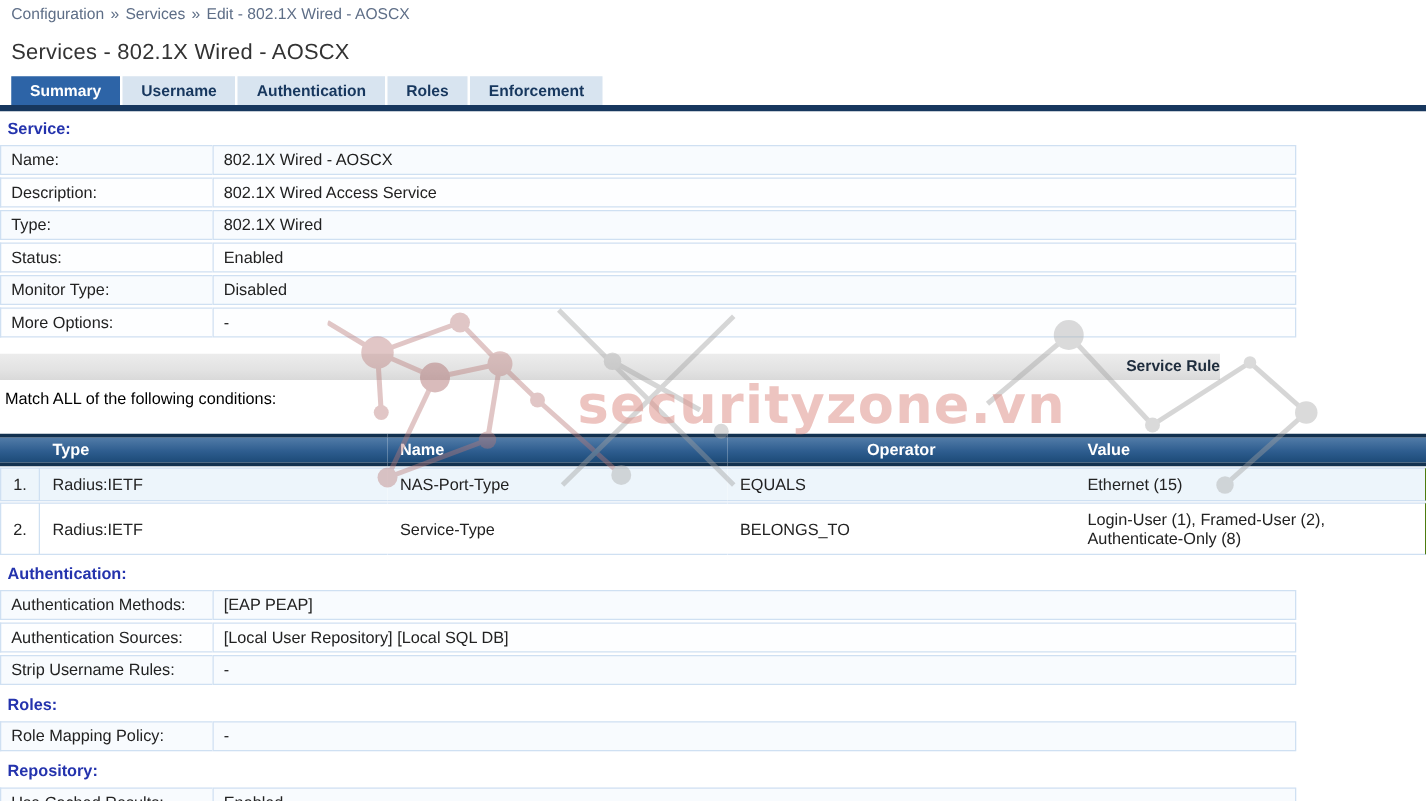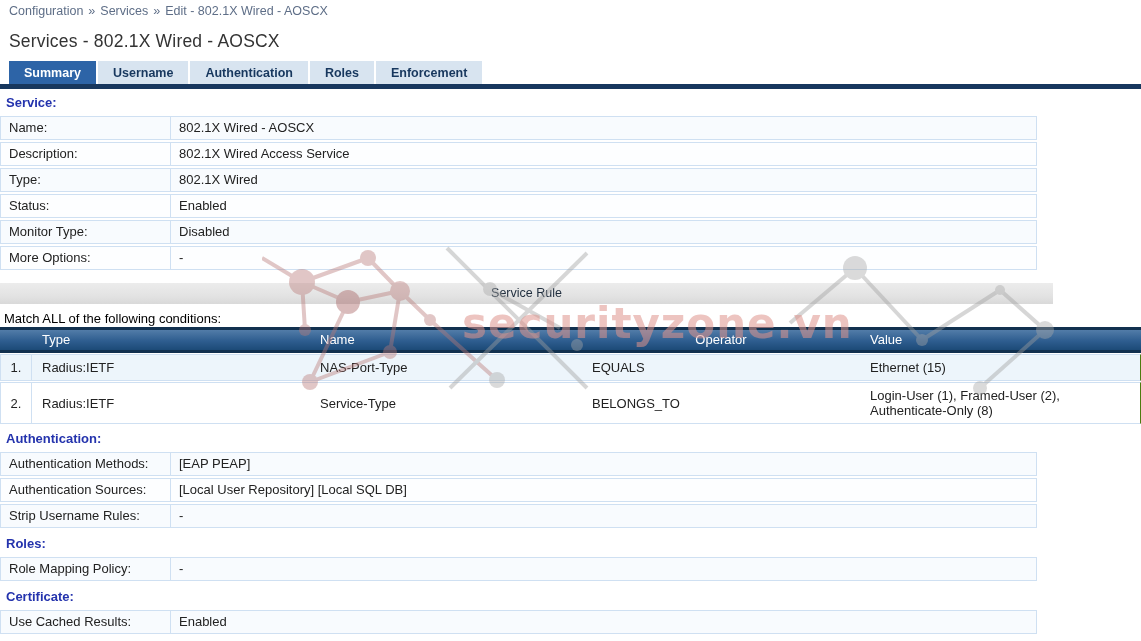--- a/index.html
+++ b/index.html
@@ -27,31 +27,31 @@
 
   table.attr { width:1037px; border-collapse:separate; border-spacing:0 2px; margin:0; }
   table.attr td { padding:3px 8px 4px 8px; font-size:13px; color:#222; background:#fdfeff; }
   table.attr tr:nth-child(odd) td { background:#f8fbfe; }
   table.attr td.lbl {
     width:170px; border:1px solid #cfe0f2; border-right:none;
   }
   table.attr td.val { border:1px solid #cfe0f2; }
 
   .rule-bar {
-    margin-top:11px; height:21px; line-height:21px; text-align:center;
+    margin-top:11px; height:21px; line-height:21px; text-align:right;
     background:linear-gradient(180deg,#ececec 0%,#e3e3e3 60%,#d9d9d9 100%);
-    color:#1f2d3d; font-weight:normal; font-size:12.5px; width:1053px;
-  }
-  .match-text { margin:7px 0 0 4px; color:#000; font-size:13px; }
+    color:#1f2d3d; font-weight:bold; font-size:12.5px; width:976px;
+  }
+  .match-text { margin:7px 0 20px 4px; color:#000; font-size:13px; }
 
   table.rule { width:1141px; border-collapse:separate; border-spacing:0 1px; }
   table.rule th {
     background:linear-gradient(180deg,#527ca8 0%,#2e5d8f 55%,#1c4a77 100%);
     border-top:3px solid #12314f; border-bottom:3px solid #12314f;
-    color:#ffffff; text-align:left; font-size:13px; font-weight:normal;
+    color:#ffffff; text-align:left; font-size:13px; font-weight:bold;
     padding:2px 10px 3px 10px;
   }
   table.rule th.c-num { width:32px; }
   table.rule th.c-type { width:278px; }
   table.rule th.c-name { width:272px; }
   table.rule th.c-op { width:278px;text-align:center; }
   table.rule td { padding:5px 10px; font-size:13px; color:#222; border-top:1px solid #cfe0f2; border-bottom:1px solid #cfe0f2; background:#ffffff; }
   table.rule tr.odd td { background:#edf5fb; }
   table.rule td.num { text-align:center; padding:5px 4px; border-left:1px solid #cfe0f2; border-right:1px solid #cfe0f2; }
   table.rule td.last { border-right:1px solid #4d7c0f; }
@@ -162,21 +162,21 @@
 <div class="section-heading">Roles:</div>
 <table class="attr">
   <tbody>
       <tr>
     <td class="lbl">Role Mapping Policy:</td>
     <td class="val">-</td>
   </tr>
 </tbody>
   </table>
 
-<div class="section-heading">Certificate:</div>
+<div class="section-heading">Repository:</div>
 <table class="attr">
   <tbody>
       <tr>
     <td class="lbl">Use Cached Results:</td>
     <td class="val">Enabled</td>
   </tr>
 
 </tbody>
   </table>
 

